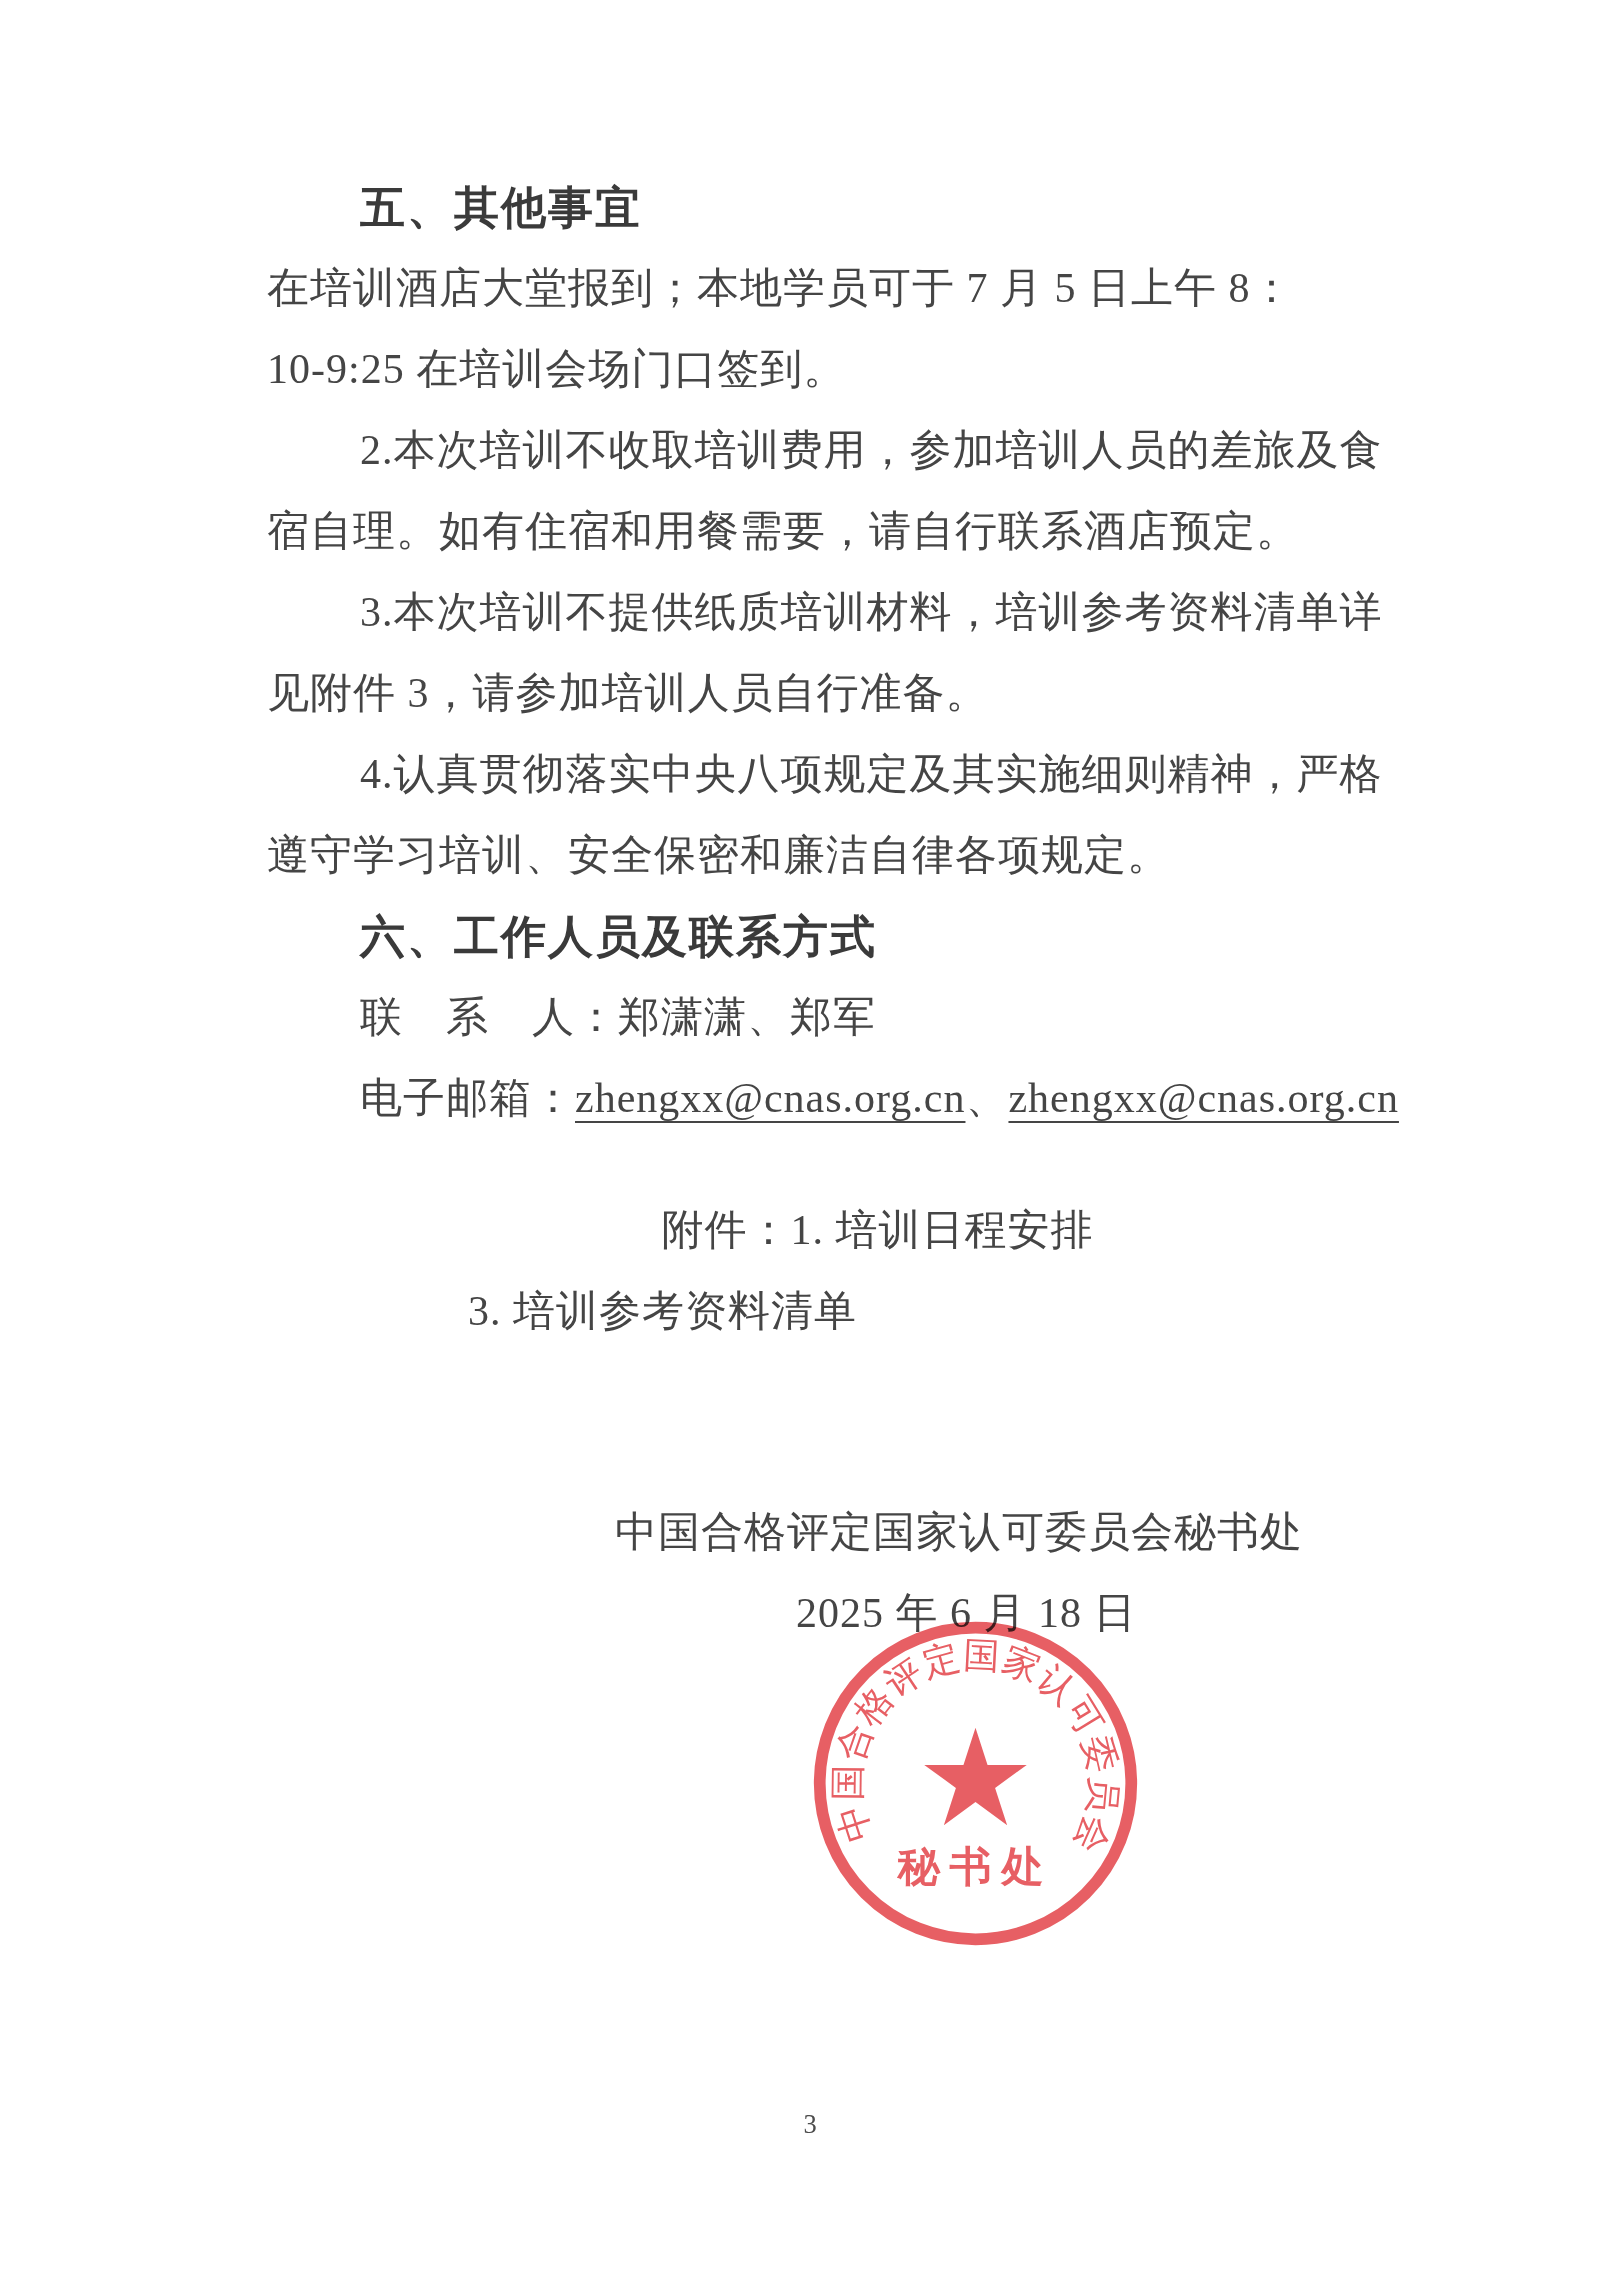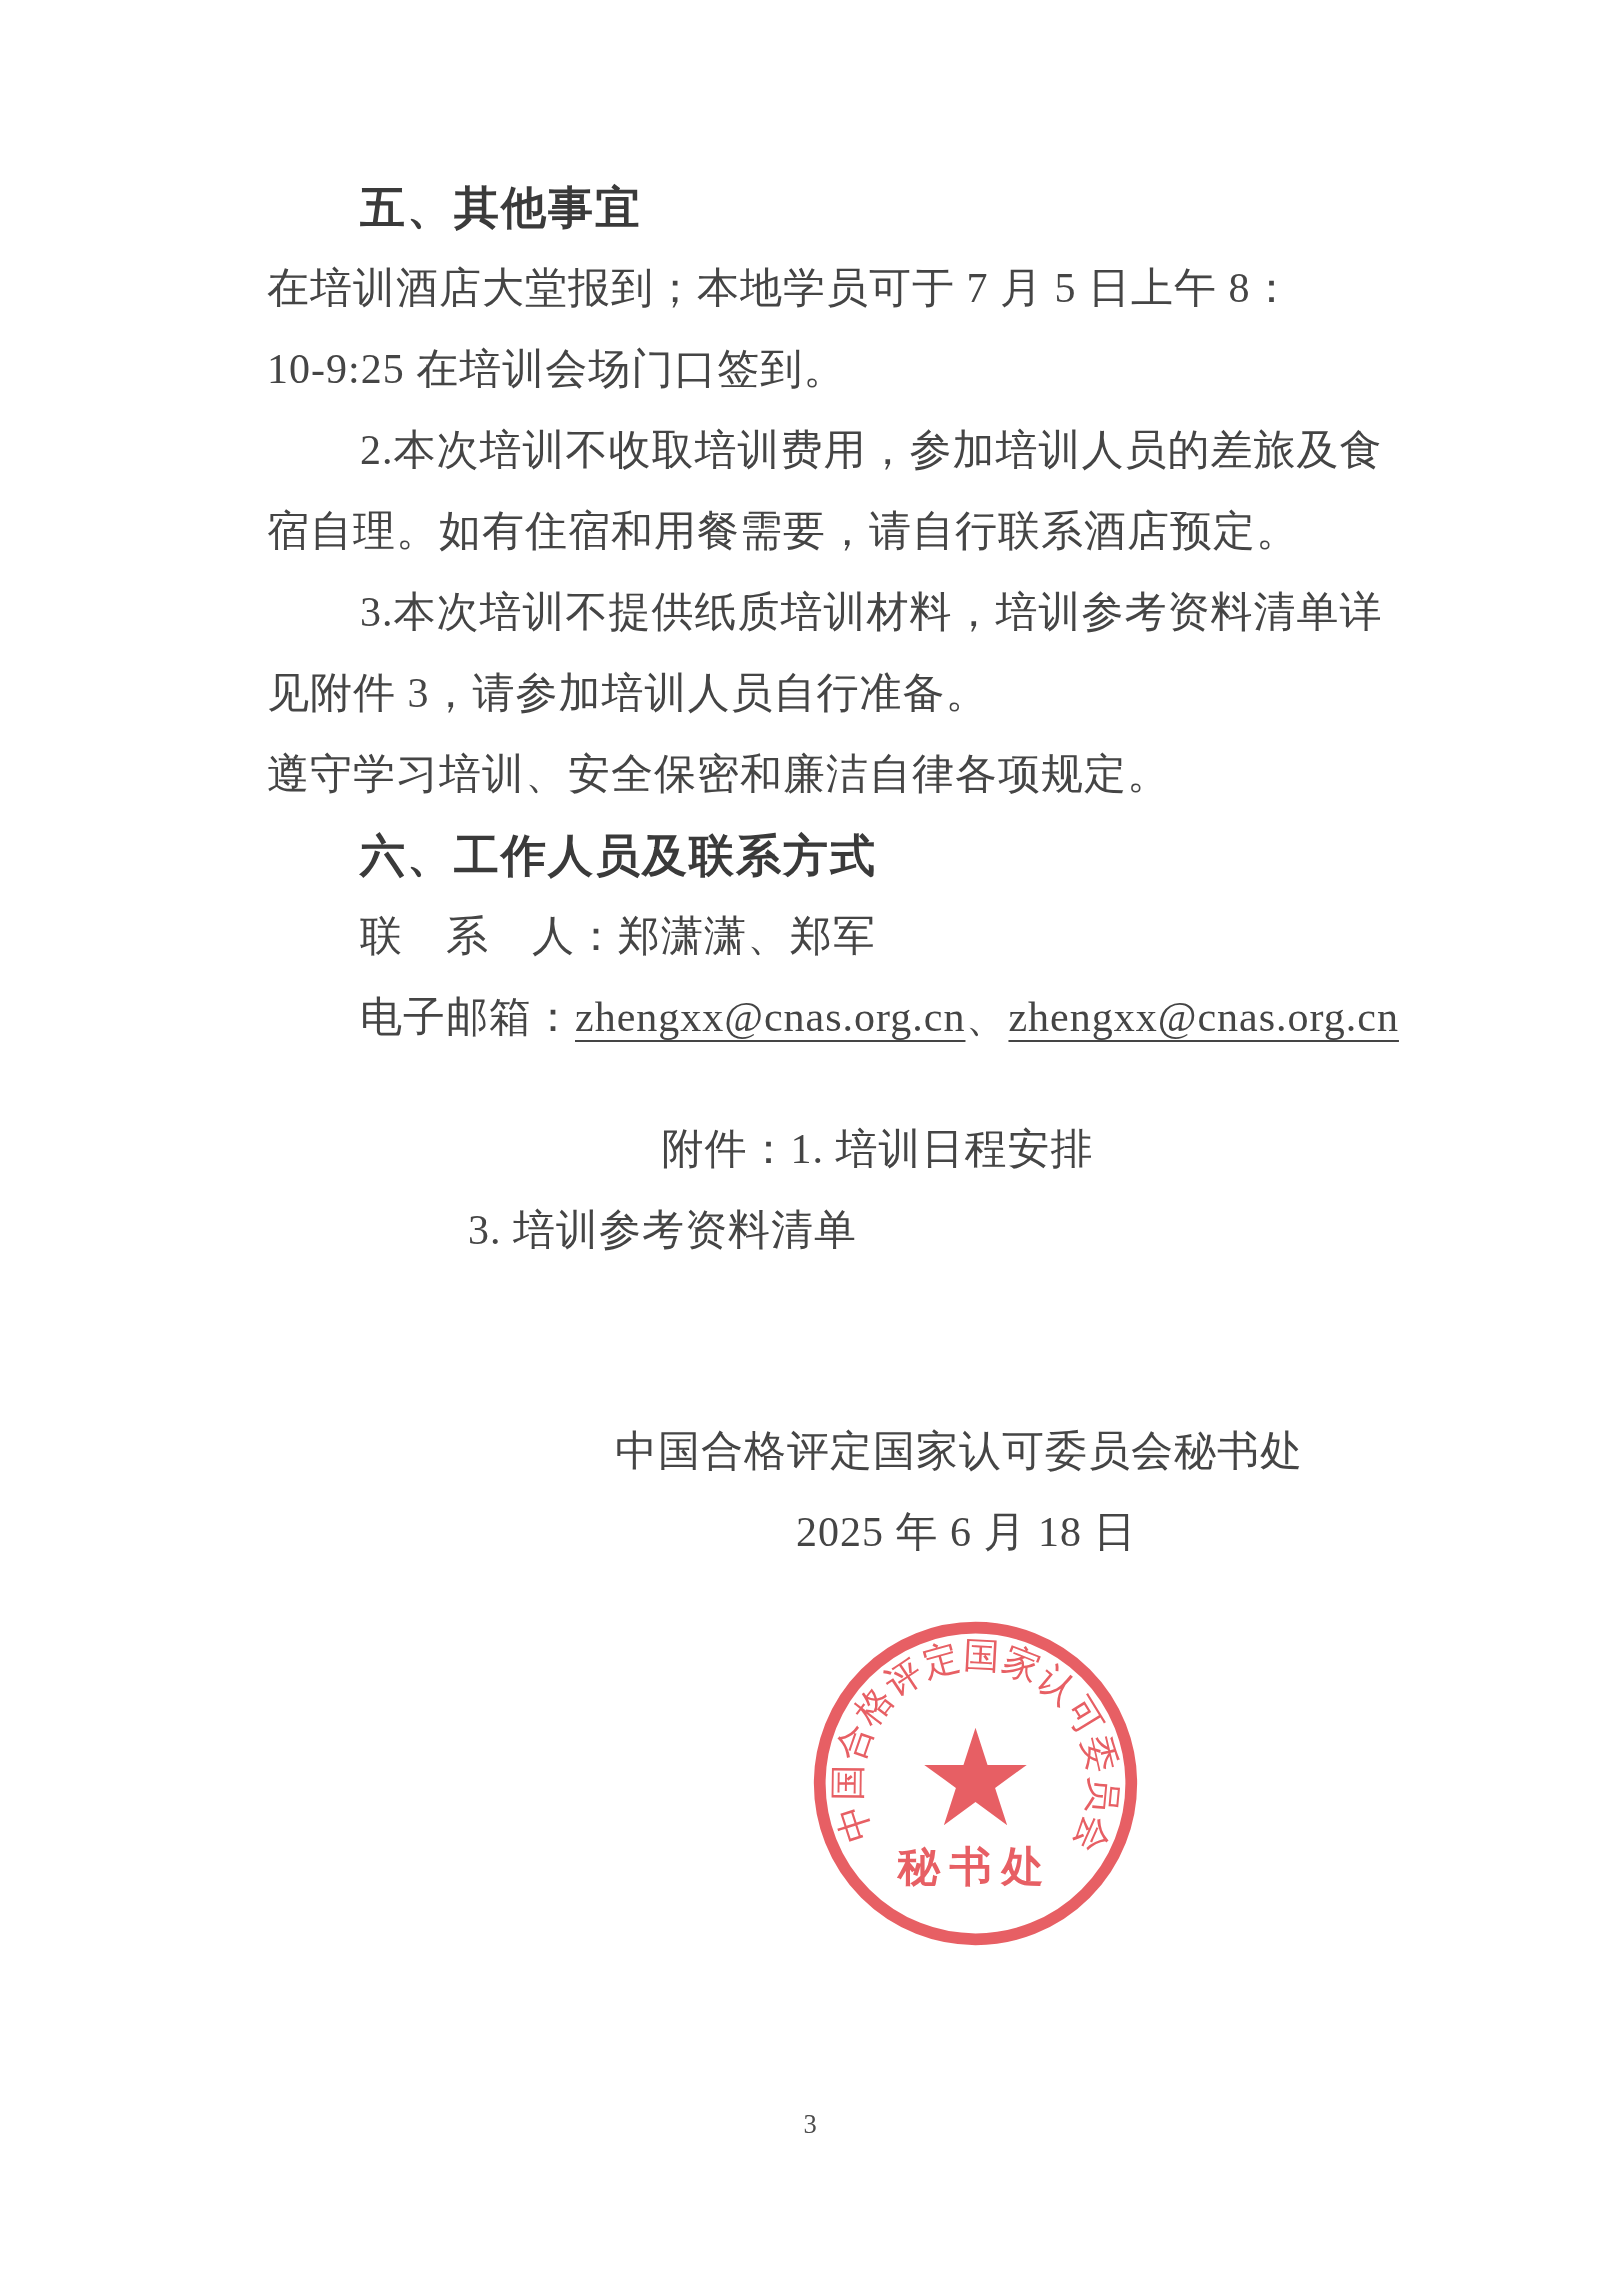--- a/index.html
+++ b/index.html
@@ -70,20 +70,21 @@
 
     <div class="line">在培训酒店大堂报到；本地学员可于 7 月 5 日上午 8：</div>
     <div class="line">10-9:25 在培训会场门口签到。</div>
 
     <div class="line indent">2.本次培训不收取培训费用，参加培训人员的差旅及食</div>
     <div class="line">宿自理。如有住宿和用餐需要，请自行联系酒店预定。</div>
 
     <div class="line indent">3.本次培训不提供纸质培训材料，培训参考资料清单详</div>
     <div class="line">见附件 3，请参加培训人员自行准备。</div>
 
+    <div class="line indent">4.认真贯彻落实中央八项规定及其实施细则精神，严格</div>
     <div class="line">遵守学习培训、安全保密和廉洁自律各项规定。</div>
 
     <div class="line heading indent">六、工作人员及联系方式</div>
 
     <div class="line indent">联　系　人：郑潇潇、郑军</div>
 
     <div class="line indent"><span>电子邮箱：</span><span class="email">zhengxx@cnas.org.cn</span><span>、</span><span class="email">zhengxx@cnas.org.cn</span></div>
 
     <div class="spacer-sm"></div>
 

